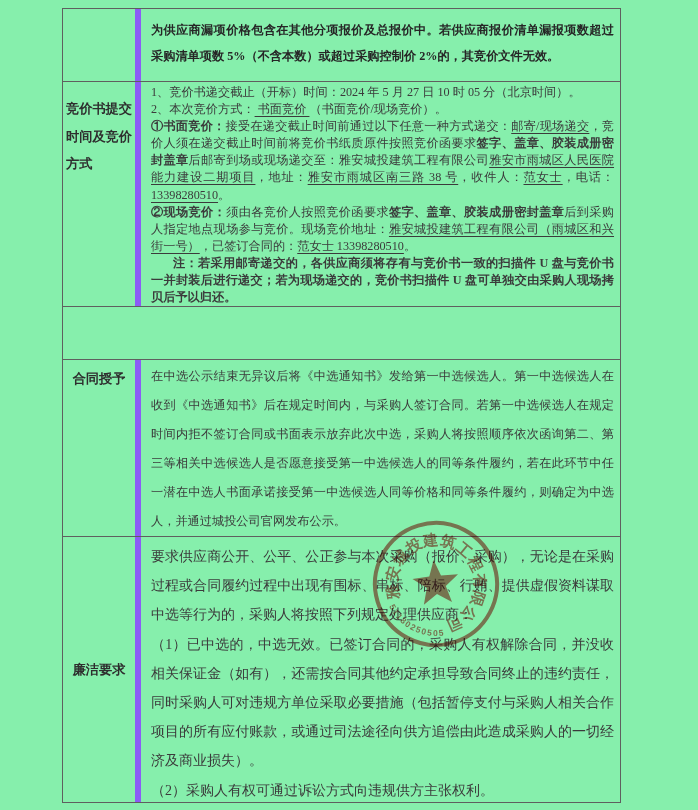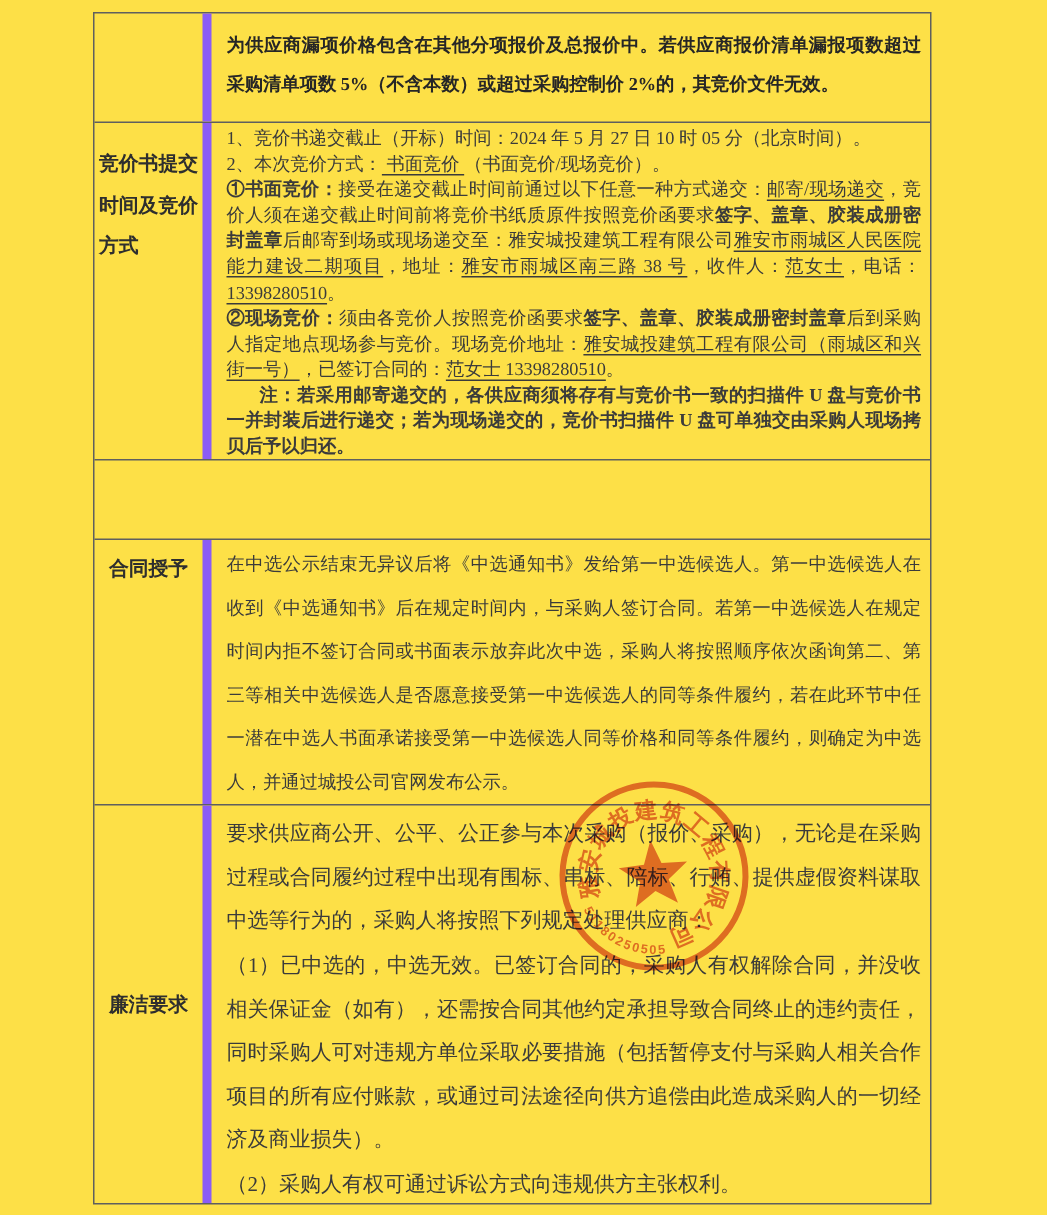--- a/index.html
+++ b/index.html
@@ -1,19 +1,19 @@
 <!DOCTYPE html>
 <html><head>
 <meta charset="utf-8">
 <style>
   html,body{margin:0;padding:0;}
   #page{
     position:relative;
     width:698px;height:810px;
-    background:#fde047;
+    background:#86efac;
     font-family:"Liberation Serif","DejaVu Serif",serif;
     color:#3b3b3b;
     overflow:hidden;
   }
   #doc-table{
     position:absolute;left:62px;top:8px;width:557px;
     border:1px solid #5f5f5f;
     box-sizing:content-box;
   }
   .row{display:flex;border-bottom:1px solid #5f5f5f;}

